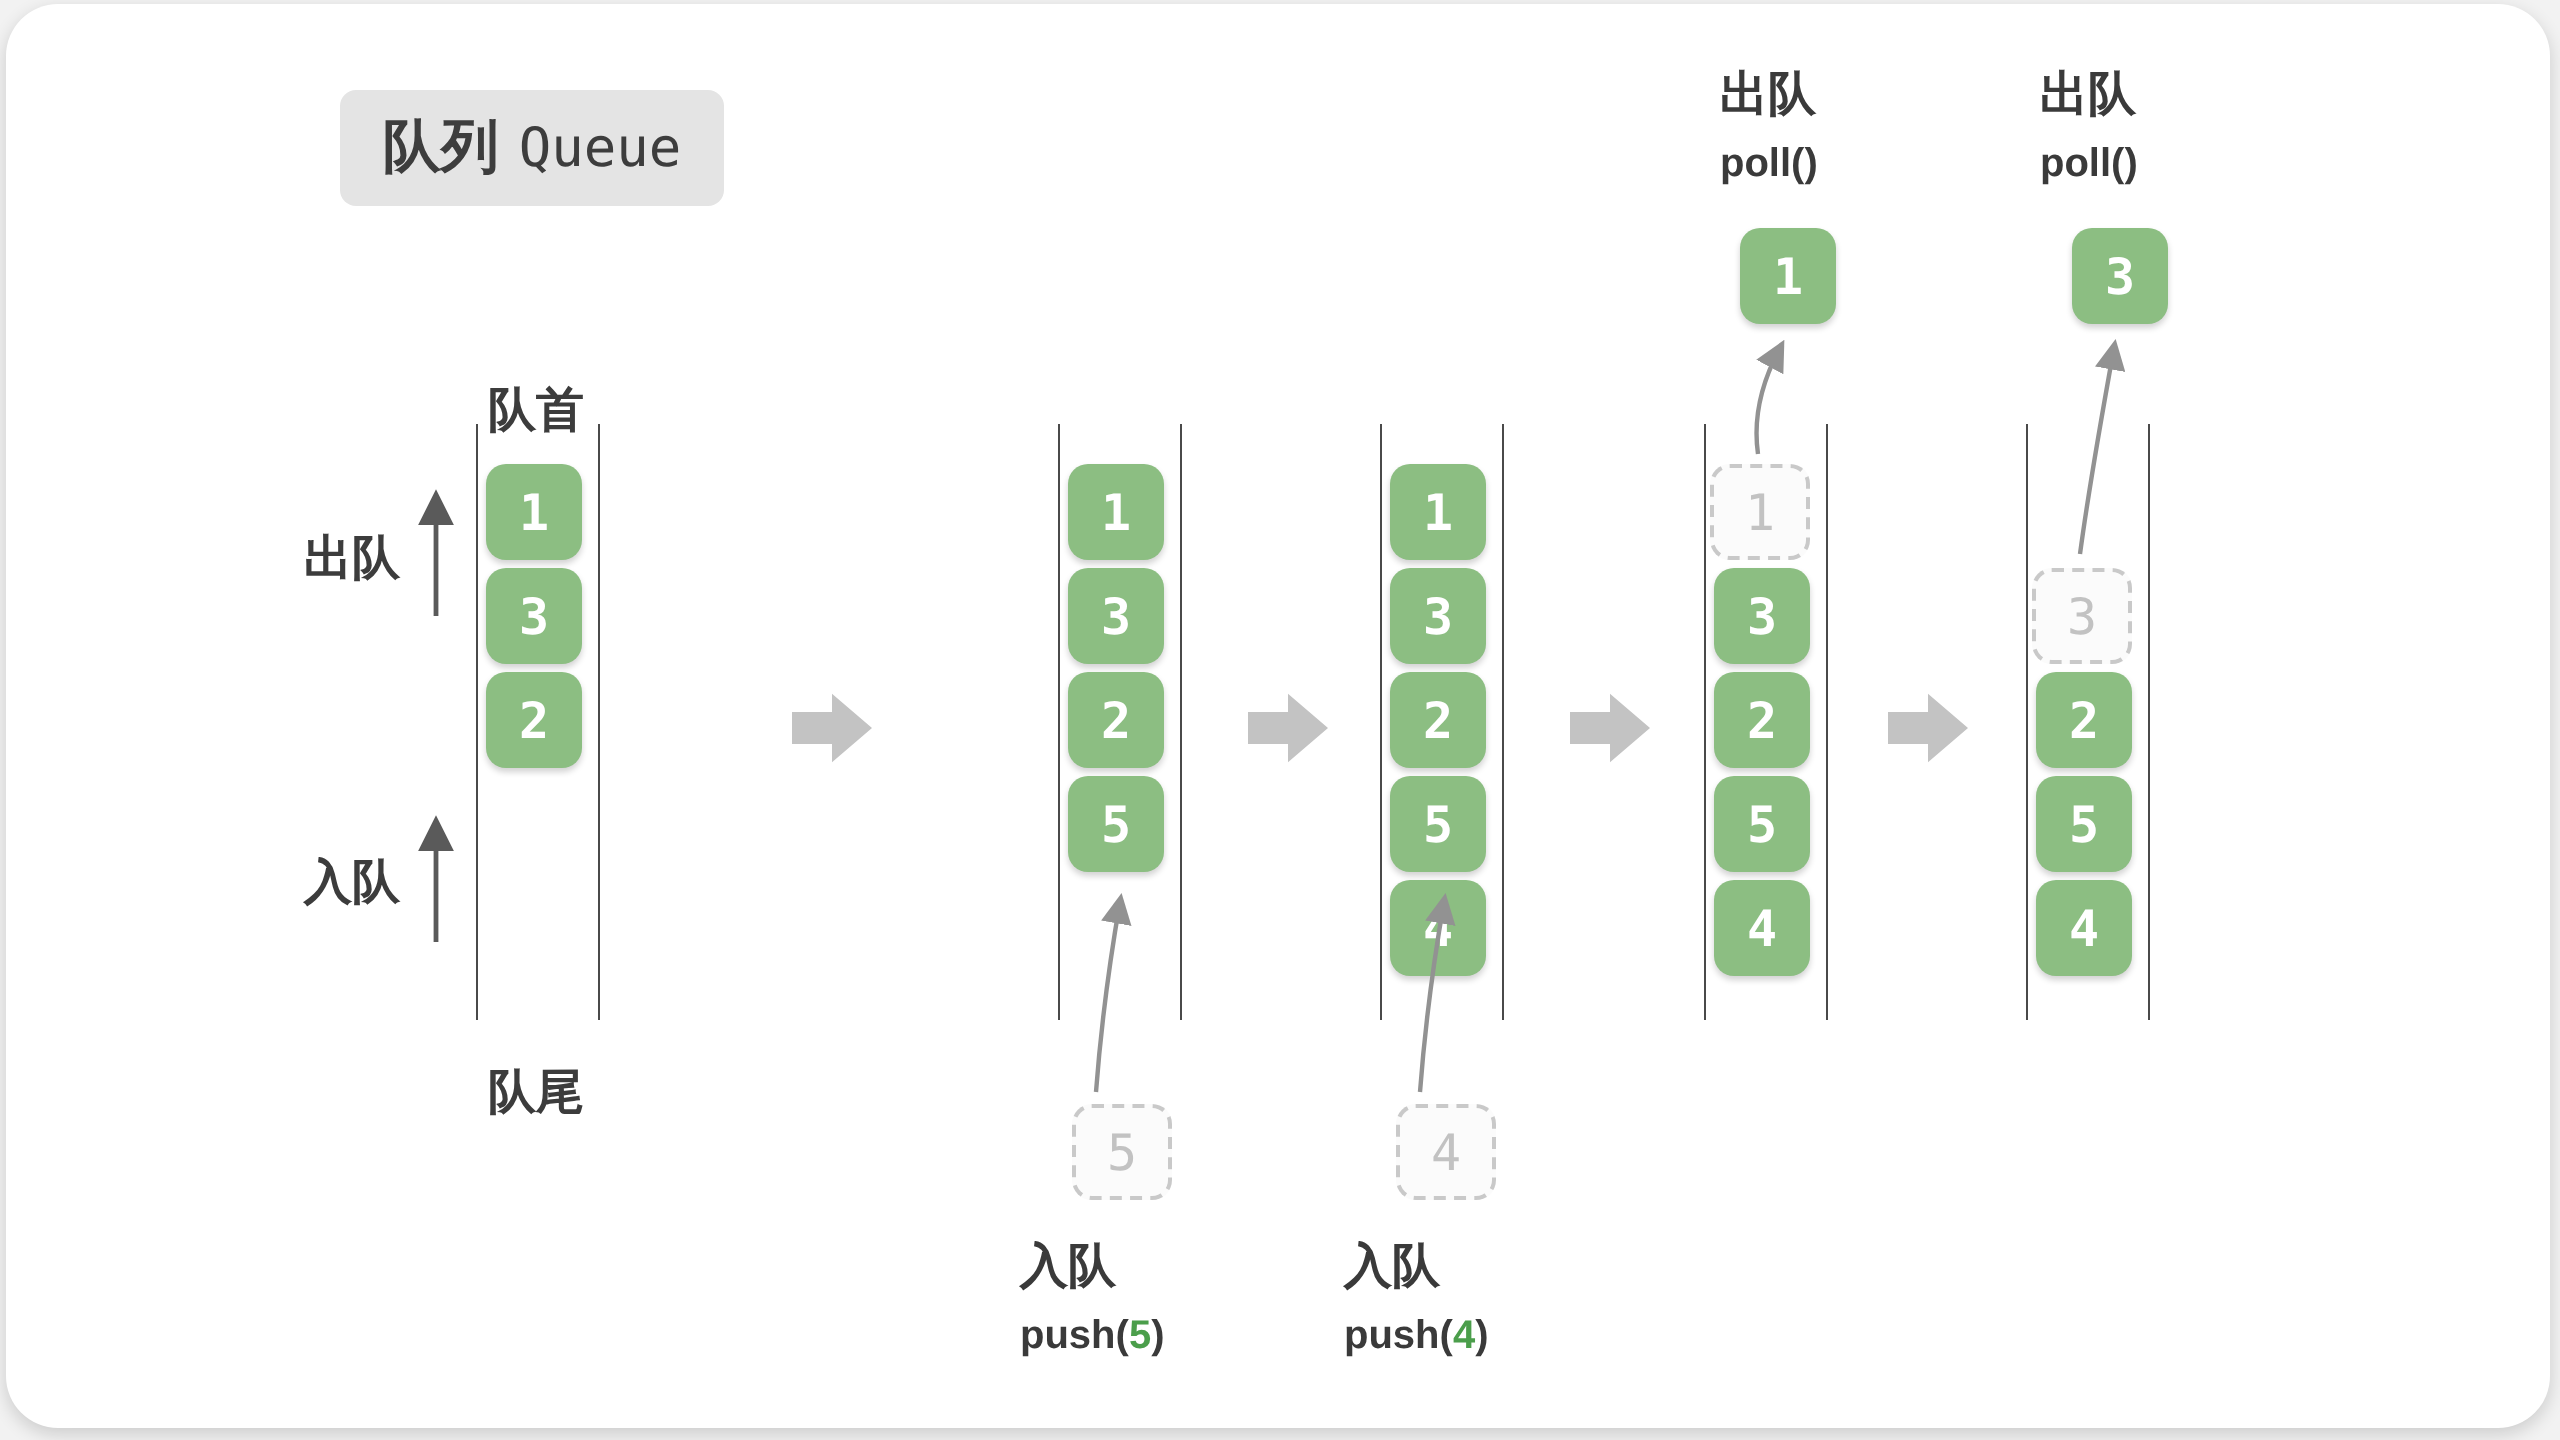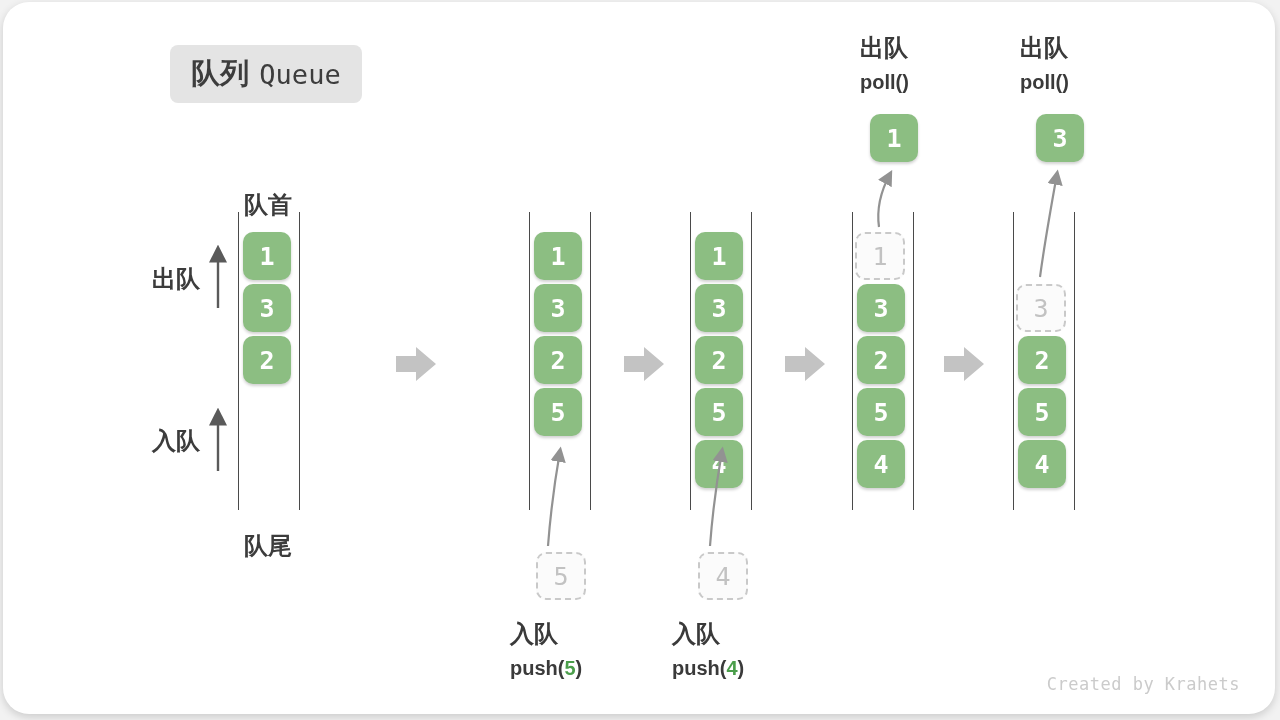--- a/index.html
+++ b/index.html
@@ -175,14 +175,13 @@
       </marker>
     </defs>
     <path d="M218,308 L218,250" fill="none" stroke="#5a5a5a" stroke-width="2.4" marker-end="url(#ah-dark)"></path>
     <path d="M218,471 L218,413" fill="none" stroke="#5a5a5a" stroke-width="2.4" marker-end="url(#ah-dark)"></path>
     <path d="M548,546 C551,506 556,474 560,451" fill="none" stroke="#929292" stroke-width="2.2" marker-end="url(#ah-light)"></path>
     <path d="M710,546 C713,506 718,474 722,451" fill="none" stroke="#929292" stroke-width="2.2" marker-end="url(#ah-light)"></path>
     <path d="M879,227 C876,206 883,187 890,174" fill="none" stroke="#929292" stroke-width="2.2" marker-end="url(#ah-light)"></path>
     <path d="M1040,277 C1045,240 1051,207 1057,174" fill="none" stroke="#929292" stroke-width="2.2" marker-end="url(#ah-light)"></path>
   </svg>
 
-  <div class="footer-credit">Created by Krahets</div>
 </div>
 
 </body></html>

